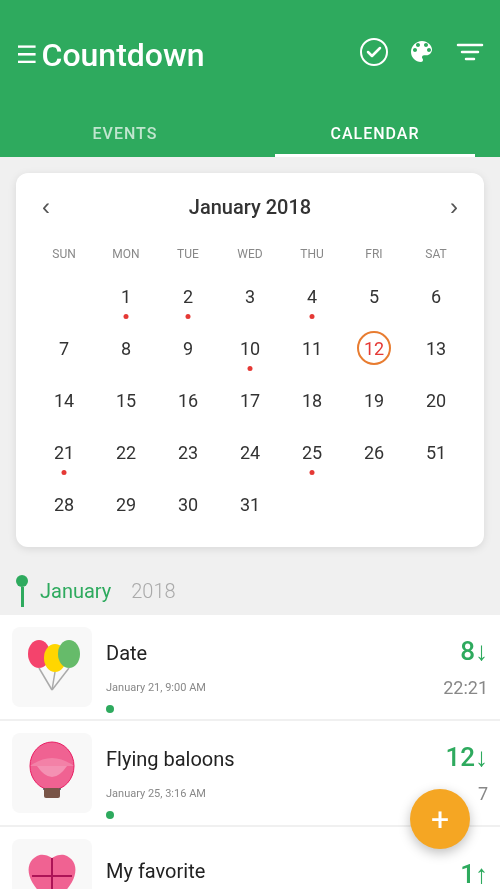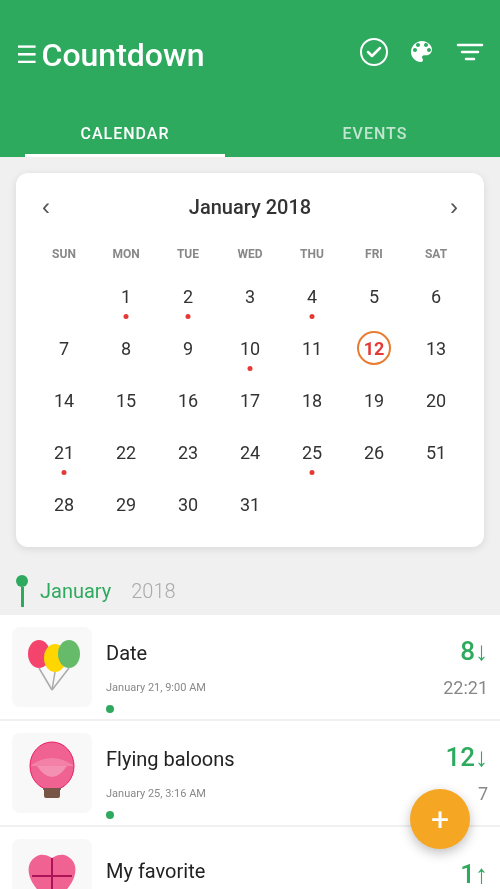--- a/index.html
+++ b/index.html
@@ -93,21 +93,21 @@
       color: #555;
       cursor: pointer;
       padding: 4px 10px;
     }
     .cal-grid {
       width: 100%;
     }
     .cal-grid th {
       text-align: center;
       font-size: 12px;
-      font-weight: 700;
+      font-weight: 400;
       color: #888;
       padding: 4px 0 8px;
       width: 14.28%;
     }
     .cal-grid td {
       text-align: center;
       padding: 8px 0;
       font-size: 18px;
       color: #333;
       position: relative;
@@ -128,21 +128,20 @@
     }
     .cal-grid td.today .day-num {
       border: 2px solid #e87c30;
       border-radius: 50%;
       width: 34px;
       height: 34px;
       display: flex;
       align-items: center;
       justify-content: center;
       margin: 0 auto;
-      font-weight: bold;
     }
     .cal-grid td .day-num {
       display: flex;
       align-items: center;
       justify-content: center;
       width: 34px;
       height: 34px;
       margin: 0 auto;
     }
 
@@ -288,22 +287,22 @@
       <svg width="28" height="22" viewBox="0 0 28 22" fill="white">
         <line x1="2" y1="4" x2="26" y2="4" stroke="white" stroke-width="2.5" stroke-linecap="round"></line>
         <line x1="6" y1="11" x2="22" y2="11" stroke="white" stroke-width="2.5" stroke-linecap="round"></line>
         <line x1="10" y1="18" x2="18" y2="18" stroke="white" stroke-width="2.5" stroke-linecap="round"></line>
       </svg>
     </span>
   </div>
 </div>
 
 <div class="tabs">
+  <div class="tab">EVENTS</div>
   <div class="tab active">CALENDAR</div>
-  <div class="tab">EVENTS</div>
 </div>
 
 <div class="calendar-card">
   <div class="cal-header">
     <button class="cal-nav">‹</button>
     <span class="cal-title">January 2018</span>
     <button class="cal-nav">›</button>
   </div>
   <table class="cal-grid">
     <thead>

